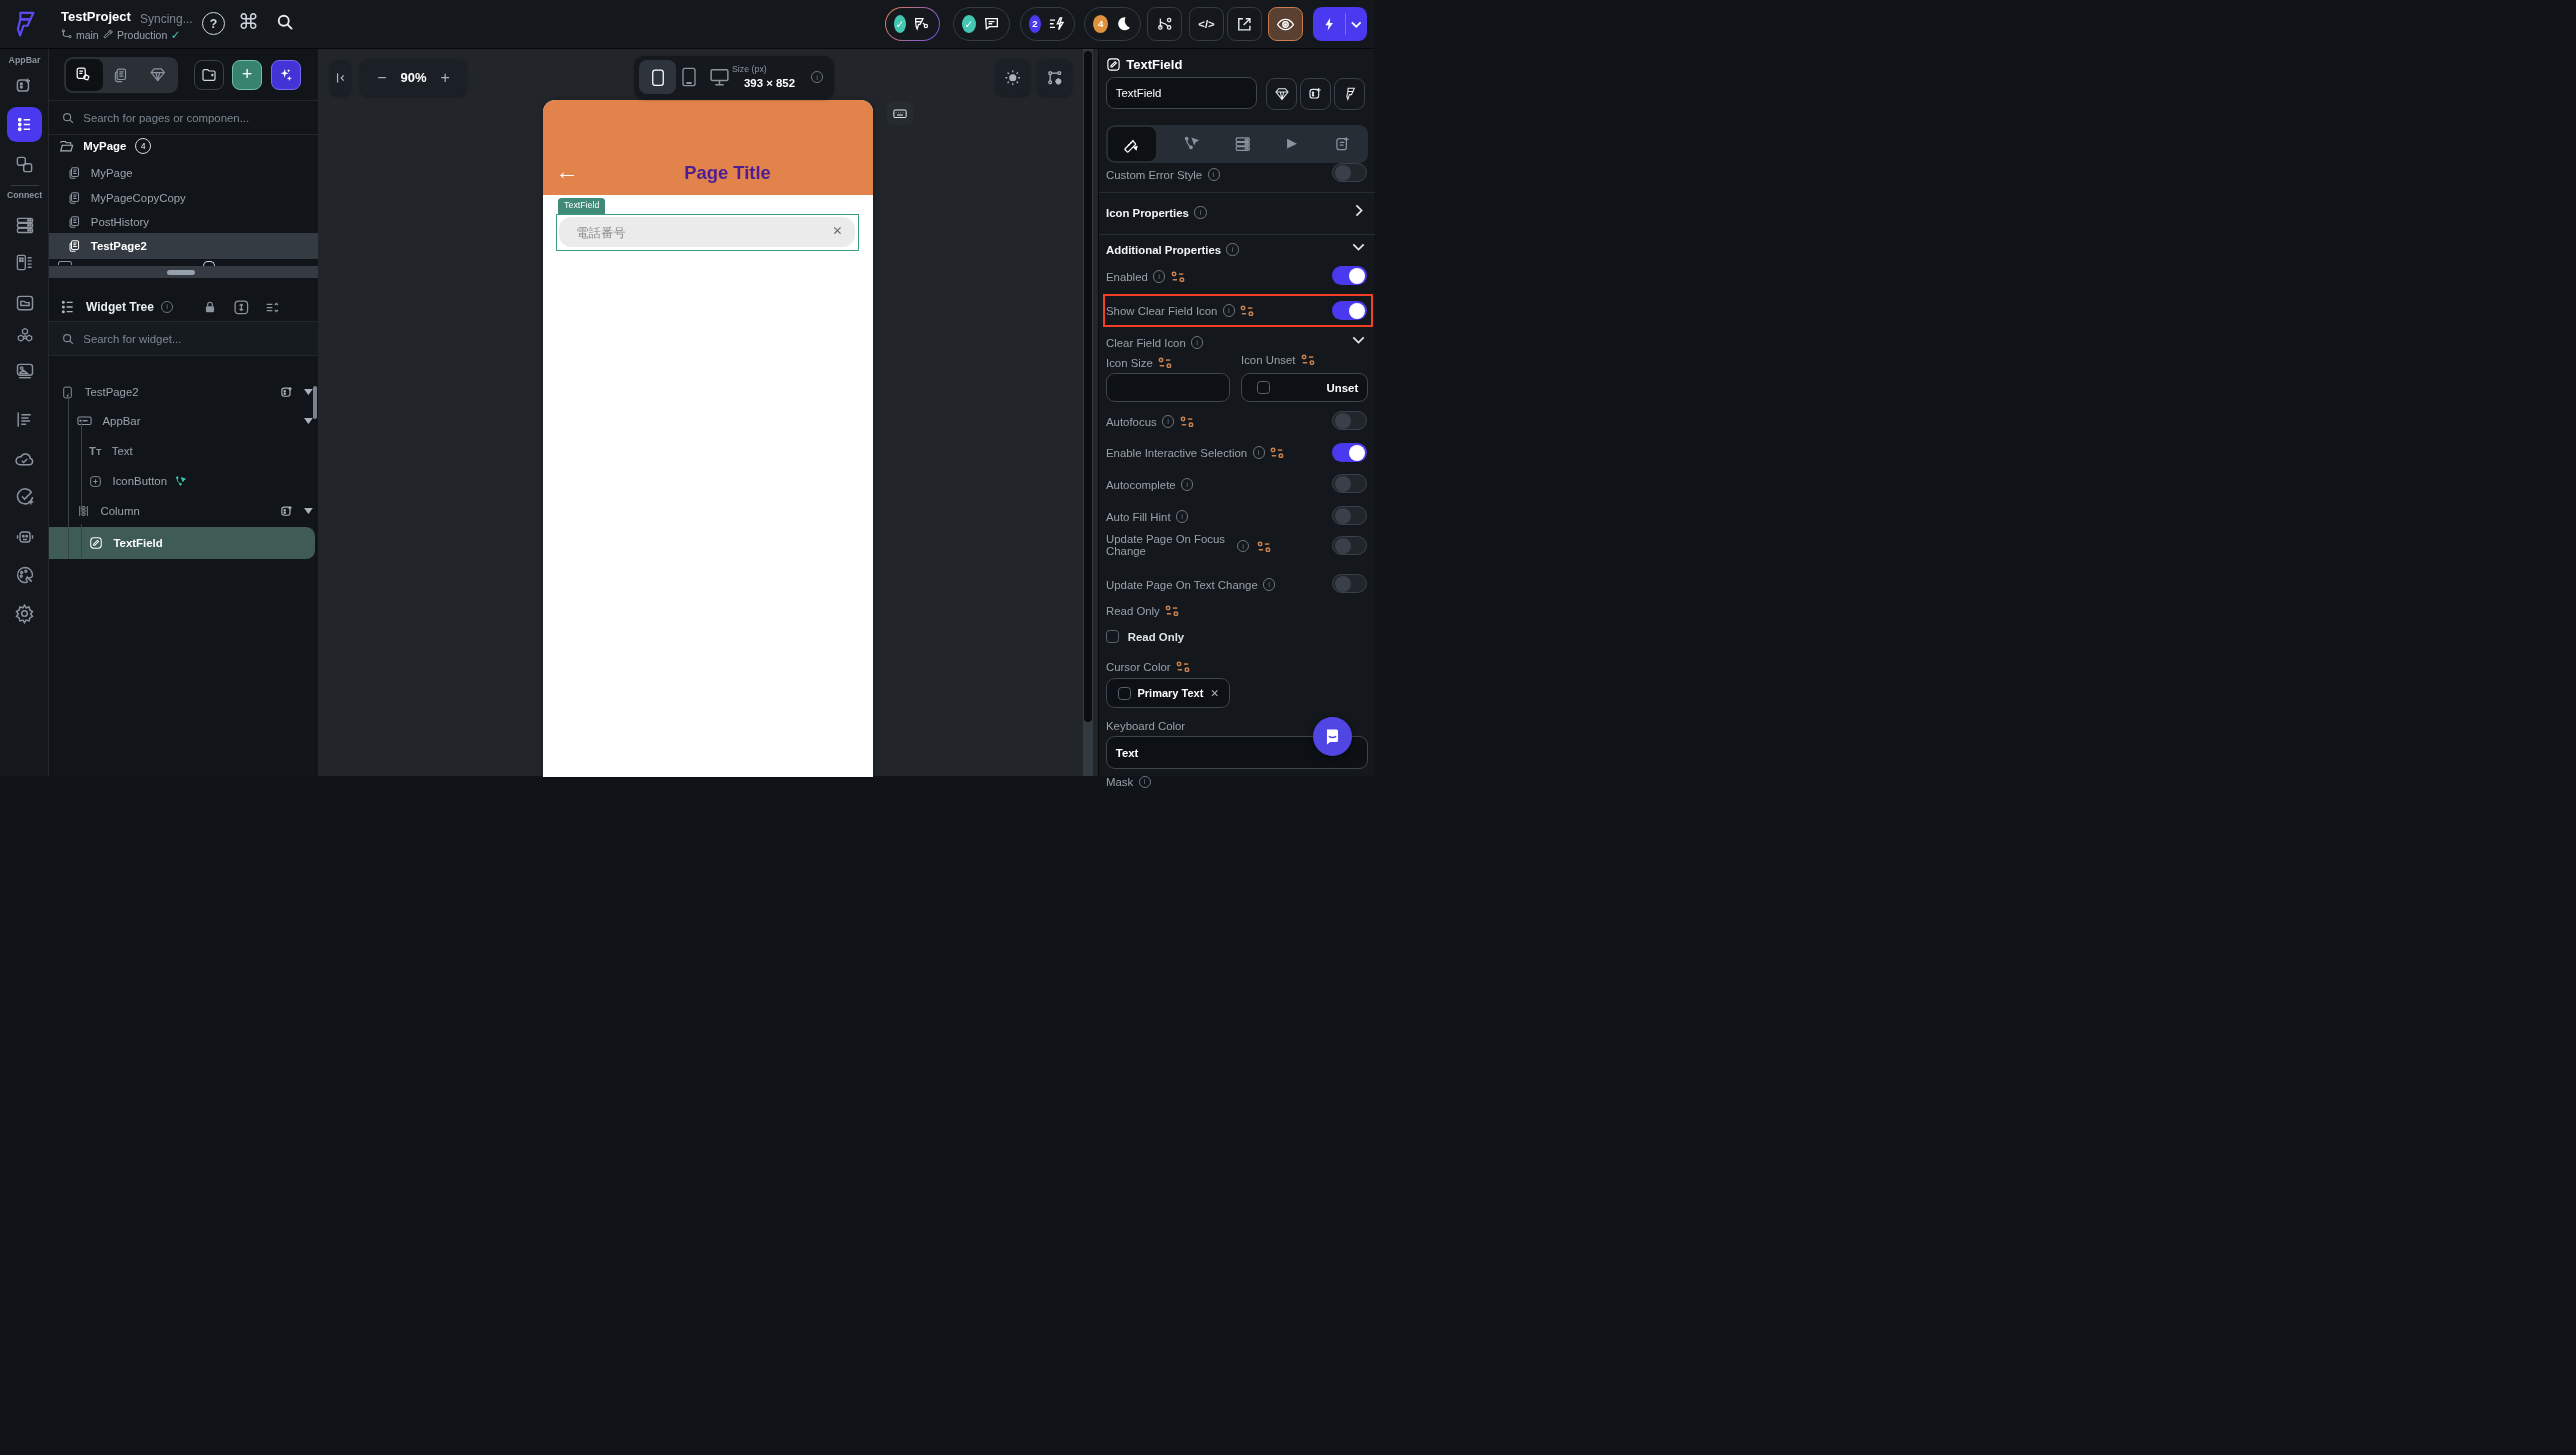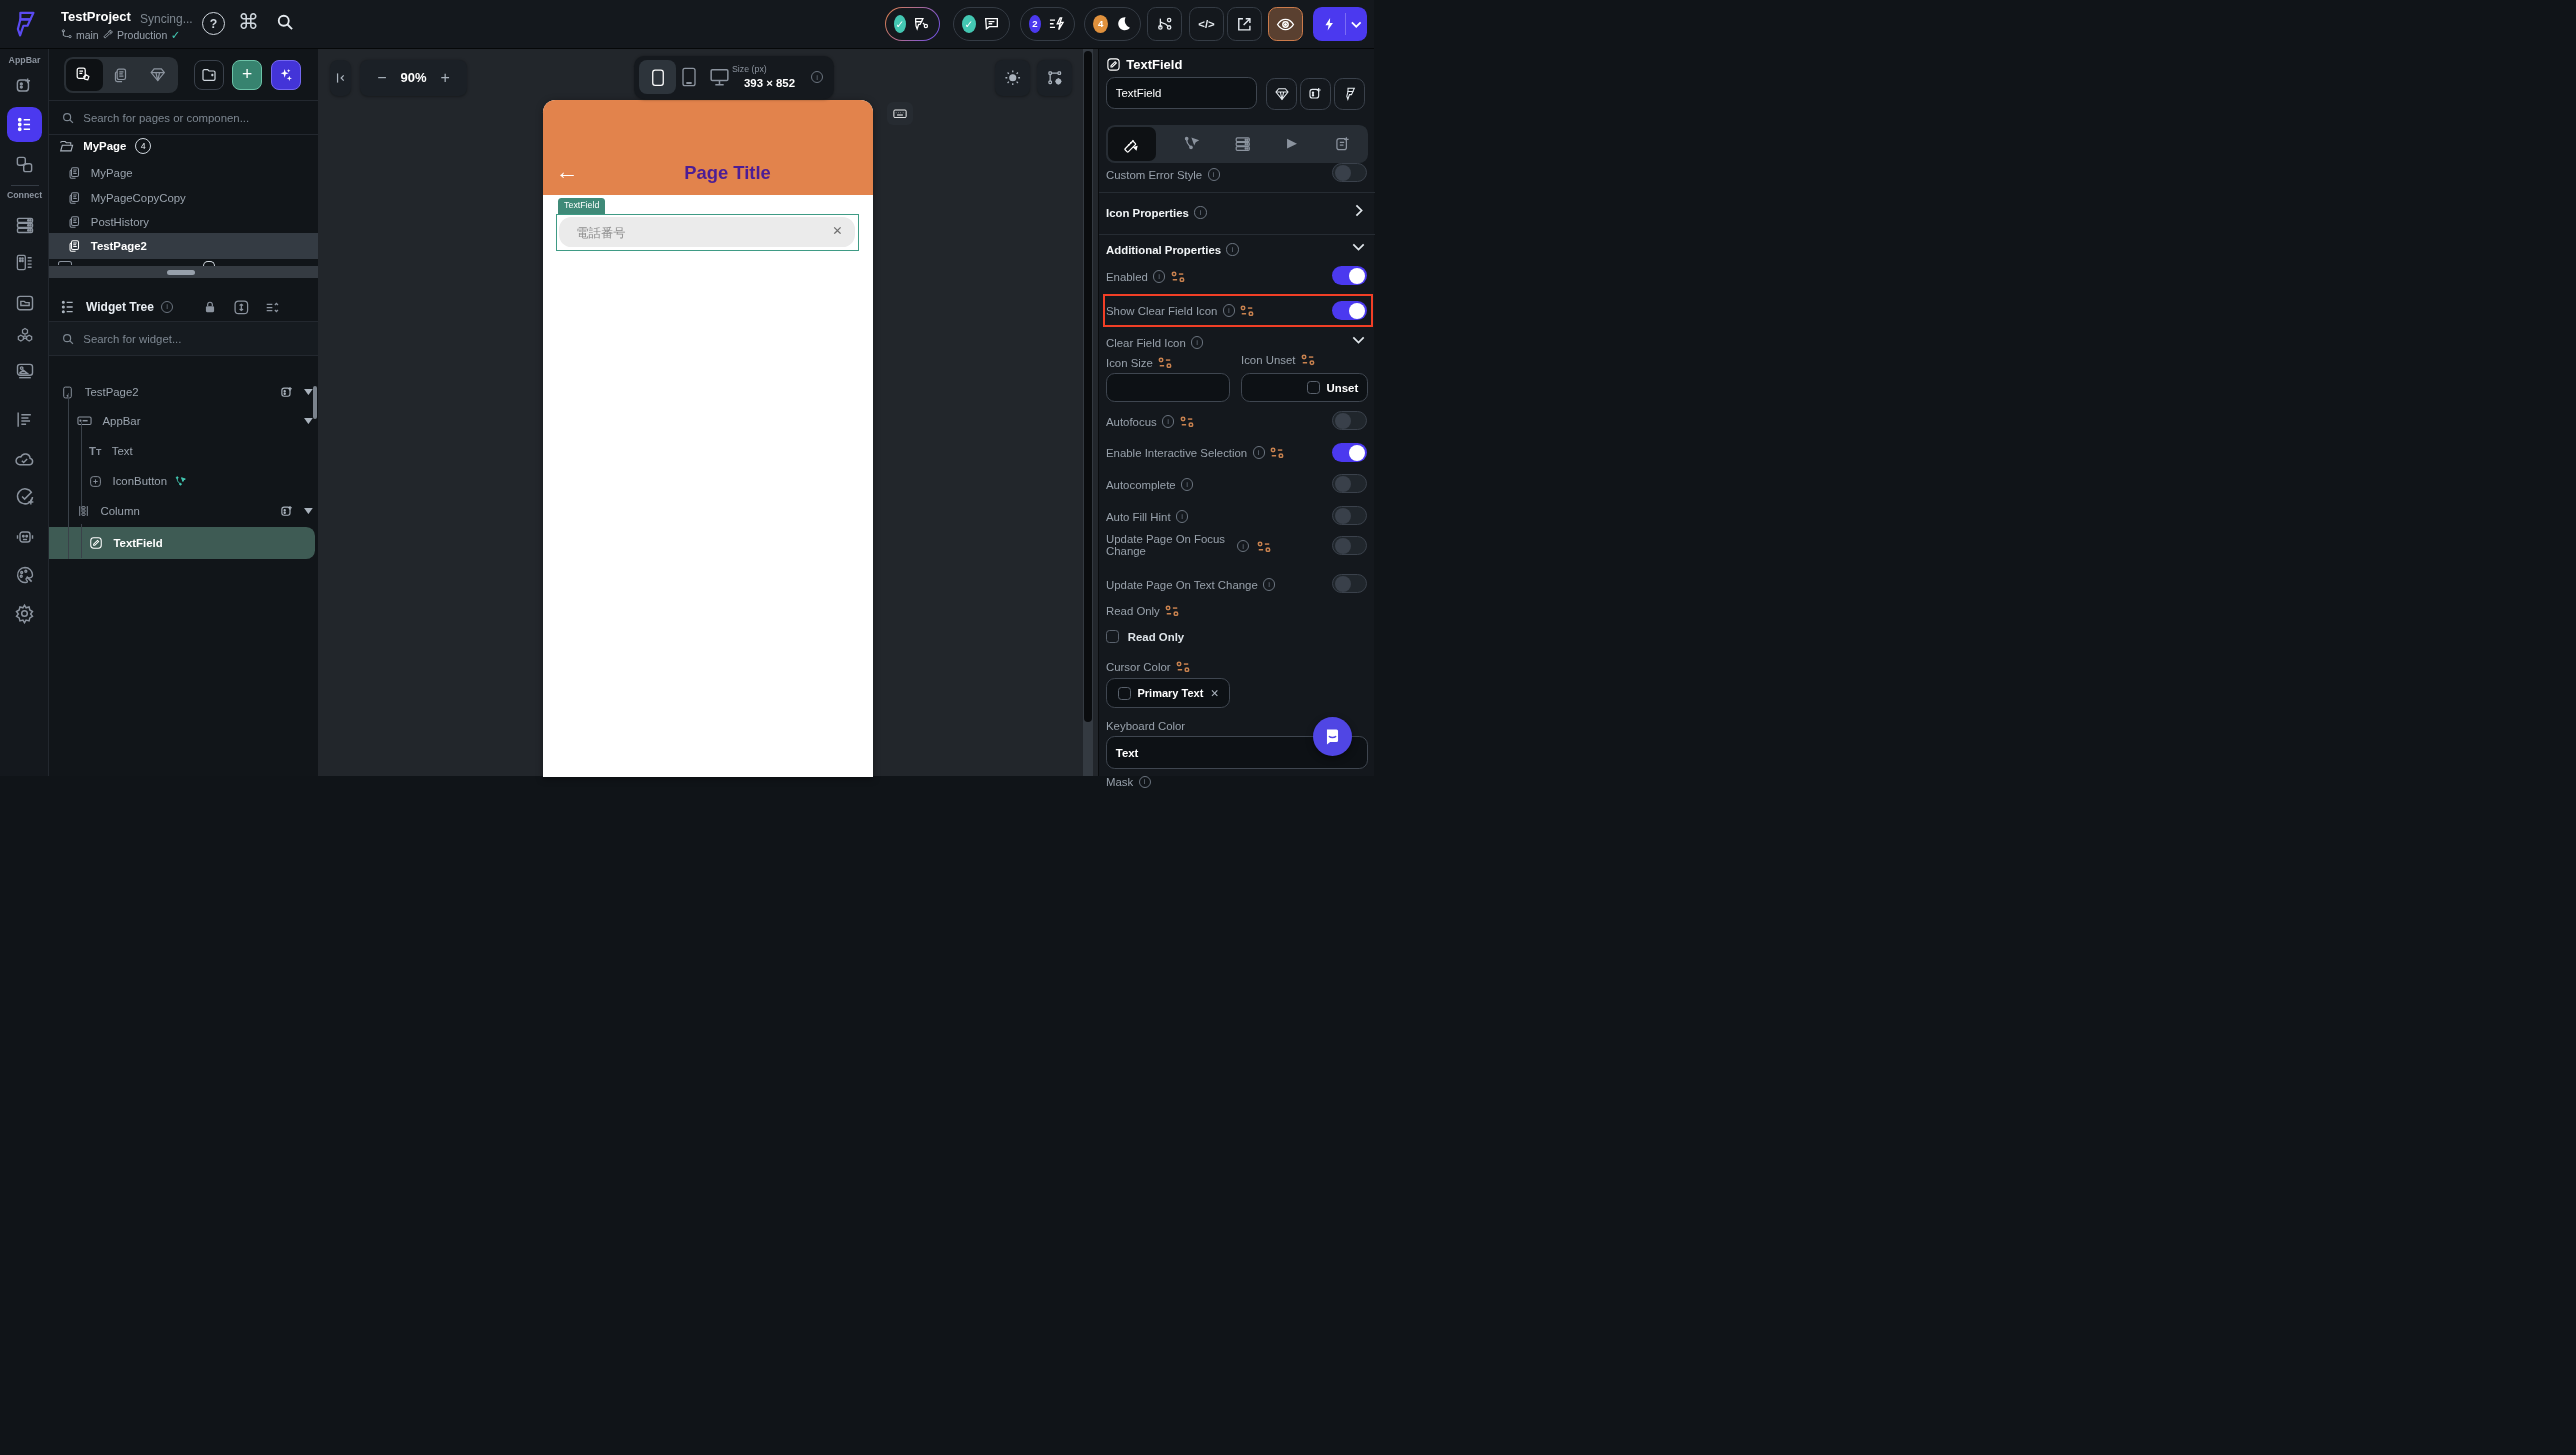--- a/index.html
+++ b/index.html
@@ -786,21 +786,21 @@
     <span class="varic">
       <svg width="14" height="11.4" viewBox="0 0 16 13" fill="none" stroke="#c9824f" stroke-width="1.7">
           <circle cx="3.5" cy="3.5" r="2"></circle>
           <path d="M9 3.5h5"></path>
           <path d="M2 10h5"></path>
           <circle cx="12.5" cy="10" r="2"></circle>
         </svg>
       </span>
   </div>
   <input class="inpt" style="left: 7px; top: 324px; width: 124px; height: 29px;">
-  <div class="inpt" style="left:142px;top:324px;width:127px;height:29px;justify-content:flex-end;padding-left:15px;">
+  <div class="inpt" style="left:142px;top:324px;width:127px;height:29px;justify-content:space-between;padding-left:15px;">
     <span class="cbox"></span>
     <span style="font-weight:bold;">Unset</span>
   </div>
 
   <div class="rrow" style="top:363px;height:19px;">
     <span class="lbl">Autofocus</span>
     <span class="info">i</span>
     <span class="varic">
       <svg width="14" height="11.4" viewBox="0 0 16 13" fill="none" stroke="#c9824f" stroke-width="1.7">
           <circle cx="3.5" cy="3.5" r="2"></circle>

